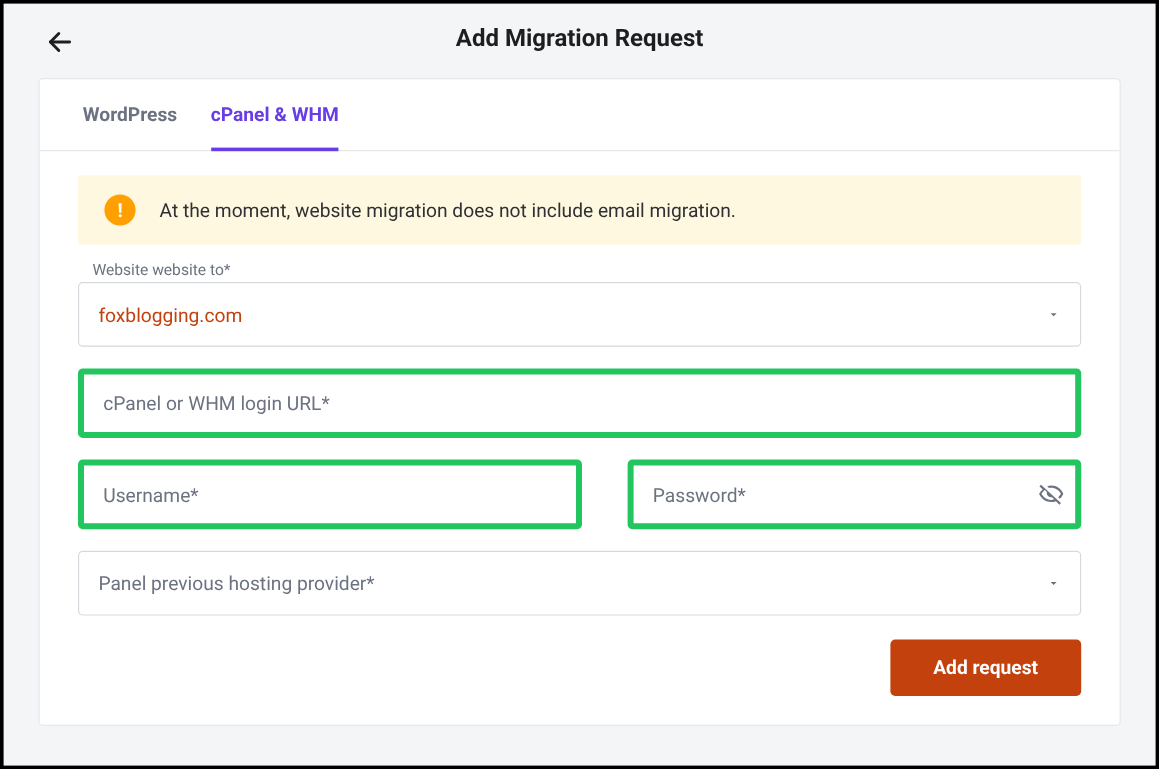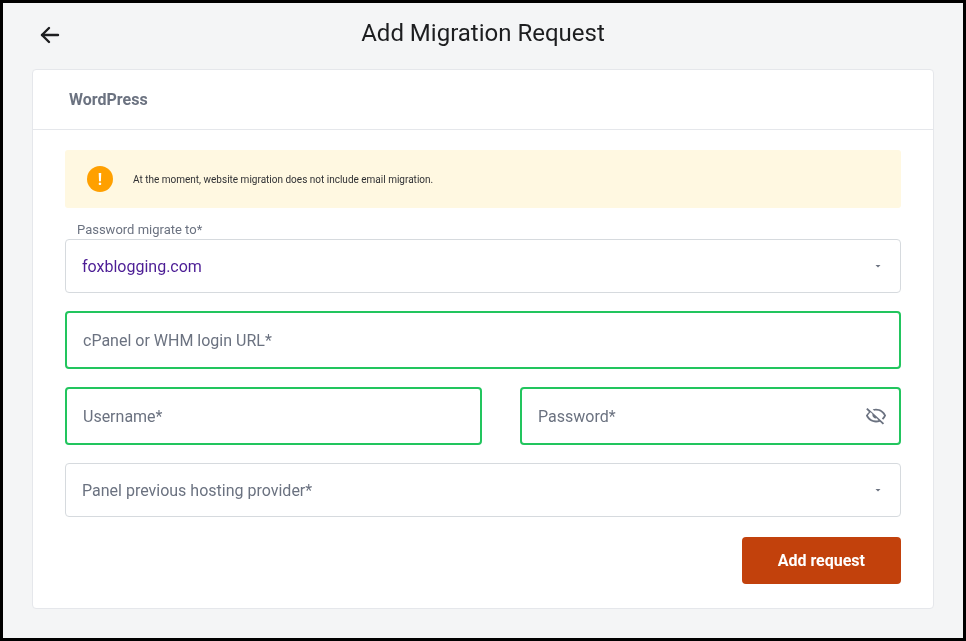--- a/index.html
+++ b/index.html
@@ -34,22 +34,22 @@
       cursor: pointer;
       width: 28px;
       height: 28px;
       display: flex;
       align-items: center;
       justify-content: center;
     }
     .page-title {
       flex: 1;
       text-align: center;
-      font-size: 24px;
-      font-weight: 400;
+      font-size: 20px;
+      font-weight: 700;
       color: #1d1e20;
     }
     .card {
       background: #fff;
       border: 1px solid #e5e7eb;
       border-radius: 4px;
       margin: 8px 26px 0 26px;
       height: 540px;
       display: flex;
       flex-direction: column;
@@ -96,21 +96,21 @@
       background: #ffa000;
       color: #fff;
       display: flex;
       align-items: center;
       justify-content: center;
       font-weight: 700;
       font-size: 16px;
       flex-shrink: 0;
     }
     .notice-text {
-      font-size: 10px;
+      font-size: 16px;
       color: #2f3033;
     }
     .field-group {
       margin-bottom: 18px;
     }
     .small-label {
       font-size: 13px;
       color: #6b7280;
       margin-left: 12px;
       margin-bottom: 2px;
@@ -124,31 +124,31 @@
       padding: 0 16px;
       font-size: 16px;
       color: #1d1e20;
       background: #fff;
       display: flex;
       align-items: center;
       justify-content: space-between;
       cursor: pointer;
     }
     .select-value {
-      color: #4c1d95;
+      color: #c2410c;
     }
     .select-placeholder {
       color: #6b7280;
     }
     .dropdown-caret {
       color: #6b7280;
     }
     input.text-input {
       width: 100%;
-      border: 2px solid #22c55e;
+      border: 5px solid #22c55e;
       border-radius: 4px;
       height: 58px;
       padding: 0 16px;
       font-size: 16px;
       color: #1d1e20;
       background: #fff;
       outline: none;
     }
     input.text-input::placeholder {
       color: #6b7280;
@@ -207,31 +207,32 @@
         <polyline points="11 5 4 12 11 19"></polyline>
       </svg>
     </div>
     <h1 class="page-title">Add Migration Request</h1>
   </div>
 
   <div class="card">
 
     <div class="tabs">
       <div class="tab">WordPress</div>
+      <div class="tab active">cPanel &amp; WHM</div>
     </div>
 
     <div class="content">
 
       <div class="notice">
         <div class="notice-icon">!</div>
         <div class="notice-text">At the moment, website migration does not include email migration.</div>
       </div>
 
       <div class="field-group">
-        <label class="small-label">Password migrate to*</label>
+        <label class="small-label">Website website to*</label>
         <div class="select-field">
           <span class="select-value">foxblogging.com</span>
           <span class="dropdown-caret">
             <svg width="12" height="12" viewBox="0 0 24 24" fill="#6b7280">
                 <path d="M7 10l5 5 5-5z"></path>
               </svg>
           </span>
         </div>
       </div>
 

